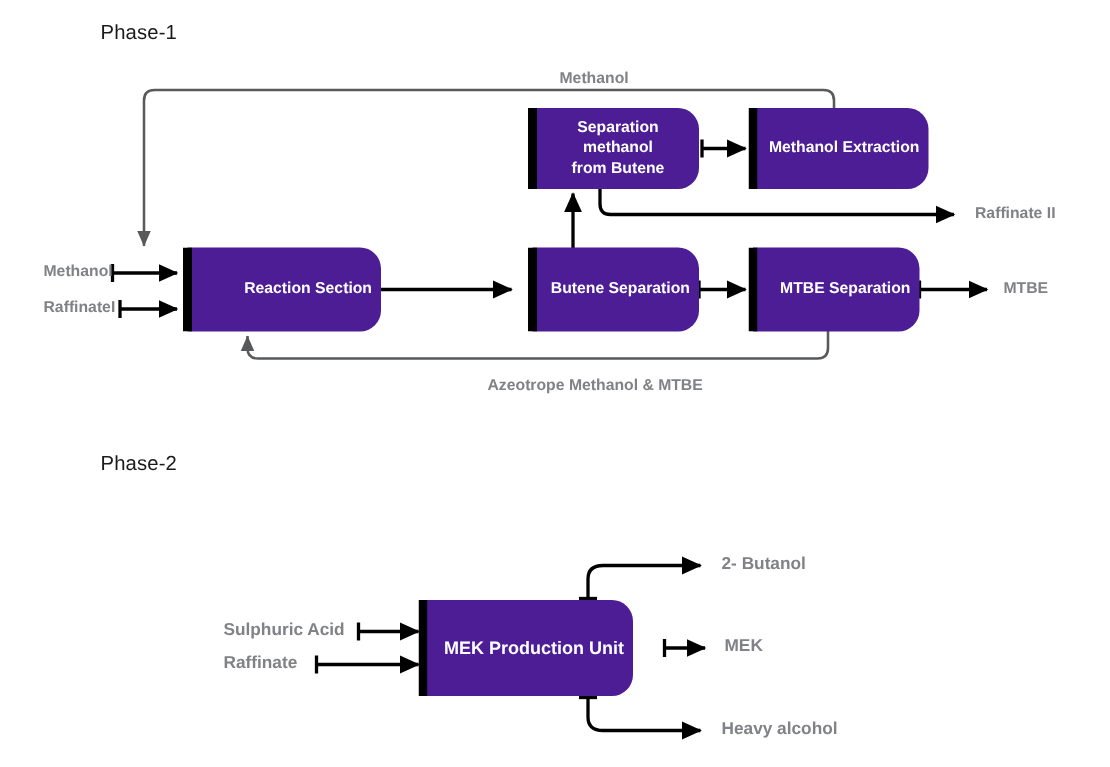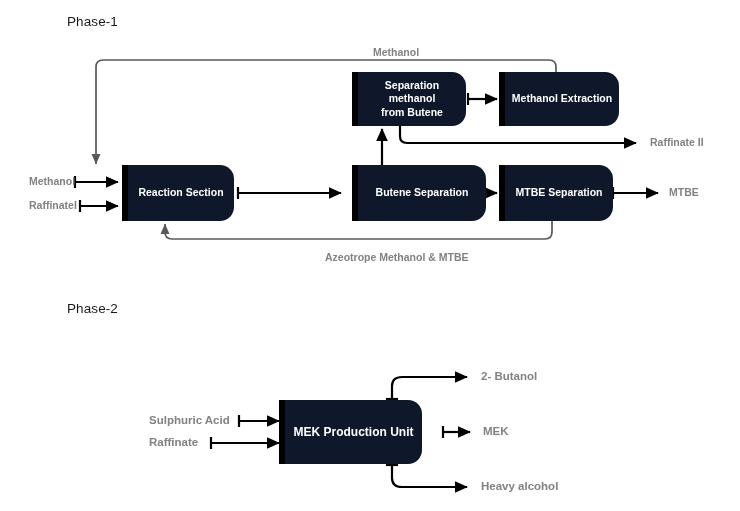--- a/index.html
+++ b/index.html
@@ -22,27 +22,27 @@
     font-size: 13.5px;
     font-weight: normal;
     color: #1a1a1a;
     letter-spacing: 0.1px;
     white-space: nowrap;
   }
   
   .unit {
     position: absolute;
     box-sizing: border-box;
-    background: #0f172a;
+    background: #4c1d95;
     border-left: 6px solid #000000;
     border-top-right-radius: 14px;
     border-bottom-right-radius: 14px;
     display: flex;
     align-items: center;
-    justify-content: center;
+    justify-content: flex-end;
     text-align: center;
   }
   .unit-label {
     font-family: "Liberation Sans", sans-serif;
     font-size: 10.5px;
     font-weight: bold;
     color: #ffffff;
     line-height: 1.25;
     padding: 0 6px;
     white-space: pre-line;
@@ -174,25 +174,25 @@
       <line class="tick" x1="443" y1="426" x2="443" y2="438"></line>
       <path class="wire-black" d="M443,432 L470,432" marker-end="url(#arrowB)"></path>
     </g>
 
     <g>
       <line class="tick" x1="386" y1="465" x2="398" y2="465"></line>
       <path class="wire-black" d="M392,465 L392,478 Q392,487 402,487 L467,487" marker-end="url(#arrowB)"></path>
     </g>
   </svg>
 
-  <div class="unit" style="left:122px; top:165px; width:112px; height:56px;">
+  <div class="unit" style="left:122px; top:165px; width:132px; height:56px;">
     <span class="unit-label">Reaction Section</span>
   </div>
 
-  <div class="unit" style="left:352px; top:165px; width:134px; height:56px;">
+  <div class="unit" style="left:352px; top:165px; width:114px; height:56px;">
     <span class="unit-label">Butene Separation</span>
   </div>
 
   <div class="unit" style="left:499px; top:165px; width:114px; height:56px;">
     <span class="unit-label">MTBE Separation</span>
   </div>
 
   <div class="unit" style="left:352px; top:72px; width:114px; height:54px;">
     <span class="unit-label">Separation methanol
 from Butene</span>

